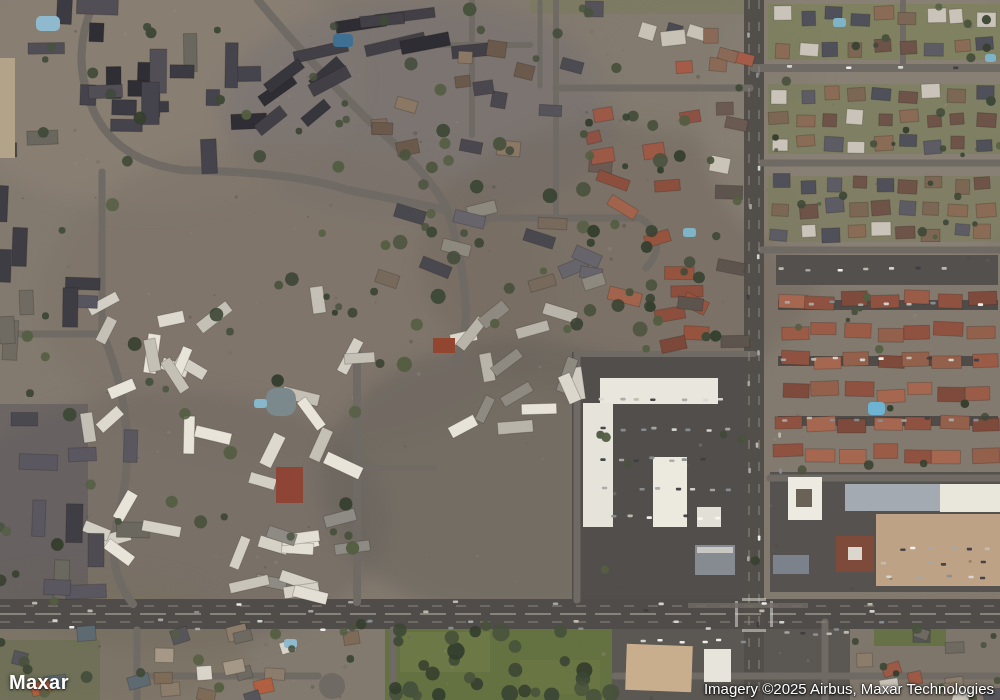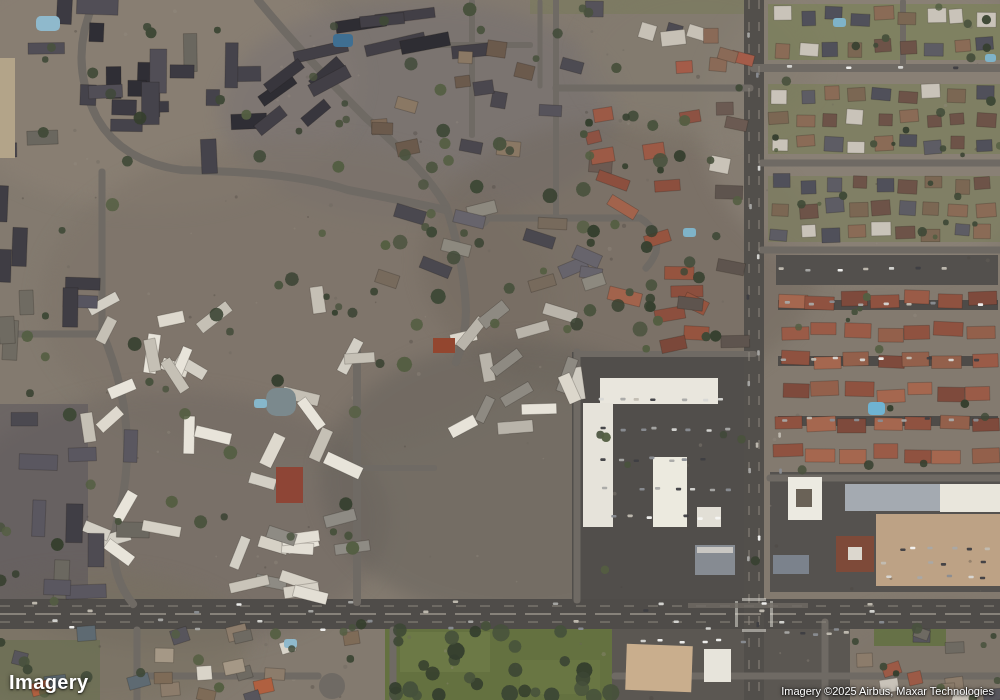--- a/index.html
+++ b/index.html
@@ -8,21 +8,21 @@
   .google-logo{
     position:absolute;left:9px;bottom:6px;
     font-family:"Liberation Sans",sans-serif;
     font-size:20px;font-weight:700;letter-spacing:.4px;color:#ffffff;
     text-shadow:0 1px 2px rgba(0,0,0,.75),0 0 5px rgba(0,0,0,.45);
     user-select:none;
   }
   .attribution{
     position:absolute;right:6px;bottom:3px;
     font-family:"Liberation Sans",sans-serif;
-    font-size:11px;color:#ffffff;
+    font-size:15px;color:#ffffff;
     text-shadow:0 0 2px rgba(0,0,0,.95),0 0 4px rgba(0,0,0,.7),0 1px 2px rgba(0,0,0,.8);
     user-select:none;
   }
 </style>
 </head>
 <body>
 
 <div class="stage">
   <svg xmlns="http://www.w3.org/2000/svg" viewBox="0 0 1000 700">
       <defs>
@@ -1026,15 +1026,15 @@
         <rect x="800.1968712285161" y="631.894367128145" width="5.2" height="2.6" rx="0.8" fill="#3e3e42" opacity="0.95"></rect>
         <rect x="812.9601241629571" y="633.2775746295229" width="5.2" height="2.6" rx="0.8" fill="#8a8d92" opacity="0.95"></rect>
         <rect x="826.5630884412676" y="632.3786674472503" width="5.2" height="2.6" rx="0.8" fill="#c2bdb2" opacity="0.95"></rect>
         <rect x="843.7131930422038" y="631.1127470864449" width="5.2" height="2.6" rx="0.8" fill="#c2bdb2" opacity="0.95"></rect>
         <rect x="786.9124972242862" y="65.05860584462062" width="5.2" height="2.6" rx="0.8" fill="#d8d8d5" opacity="0.95"></rect>
         <rect x="846.1660689227283" y="66.43568433495238" width="5.2" height="2.6" rx="0.8" fill="#f5f5f3" opacity="0.95"></rect>
         <rect x="897.9938332512975" y="66.03841946041211" width="5.2" height="2.6" rx="0.8" fill="#d8d8d5" opacity="0.95"></rect>
         <rect x="953.1002944353968" y="66.56770247407258" width="5.2" height="2.6" rx="0.8" fill="#3e3e42" opacity="0.95"></rect>
       </g>
     </svg>
-  <div class="google-logo">Imagery</div>
+  <div class="google-logo">Maxar</div>
   <div class="attribution">Imagery ©2025 Airbus, Maxar Technologies</div>
 </div>
 
 </body></html>

